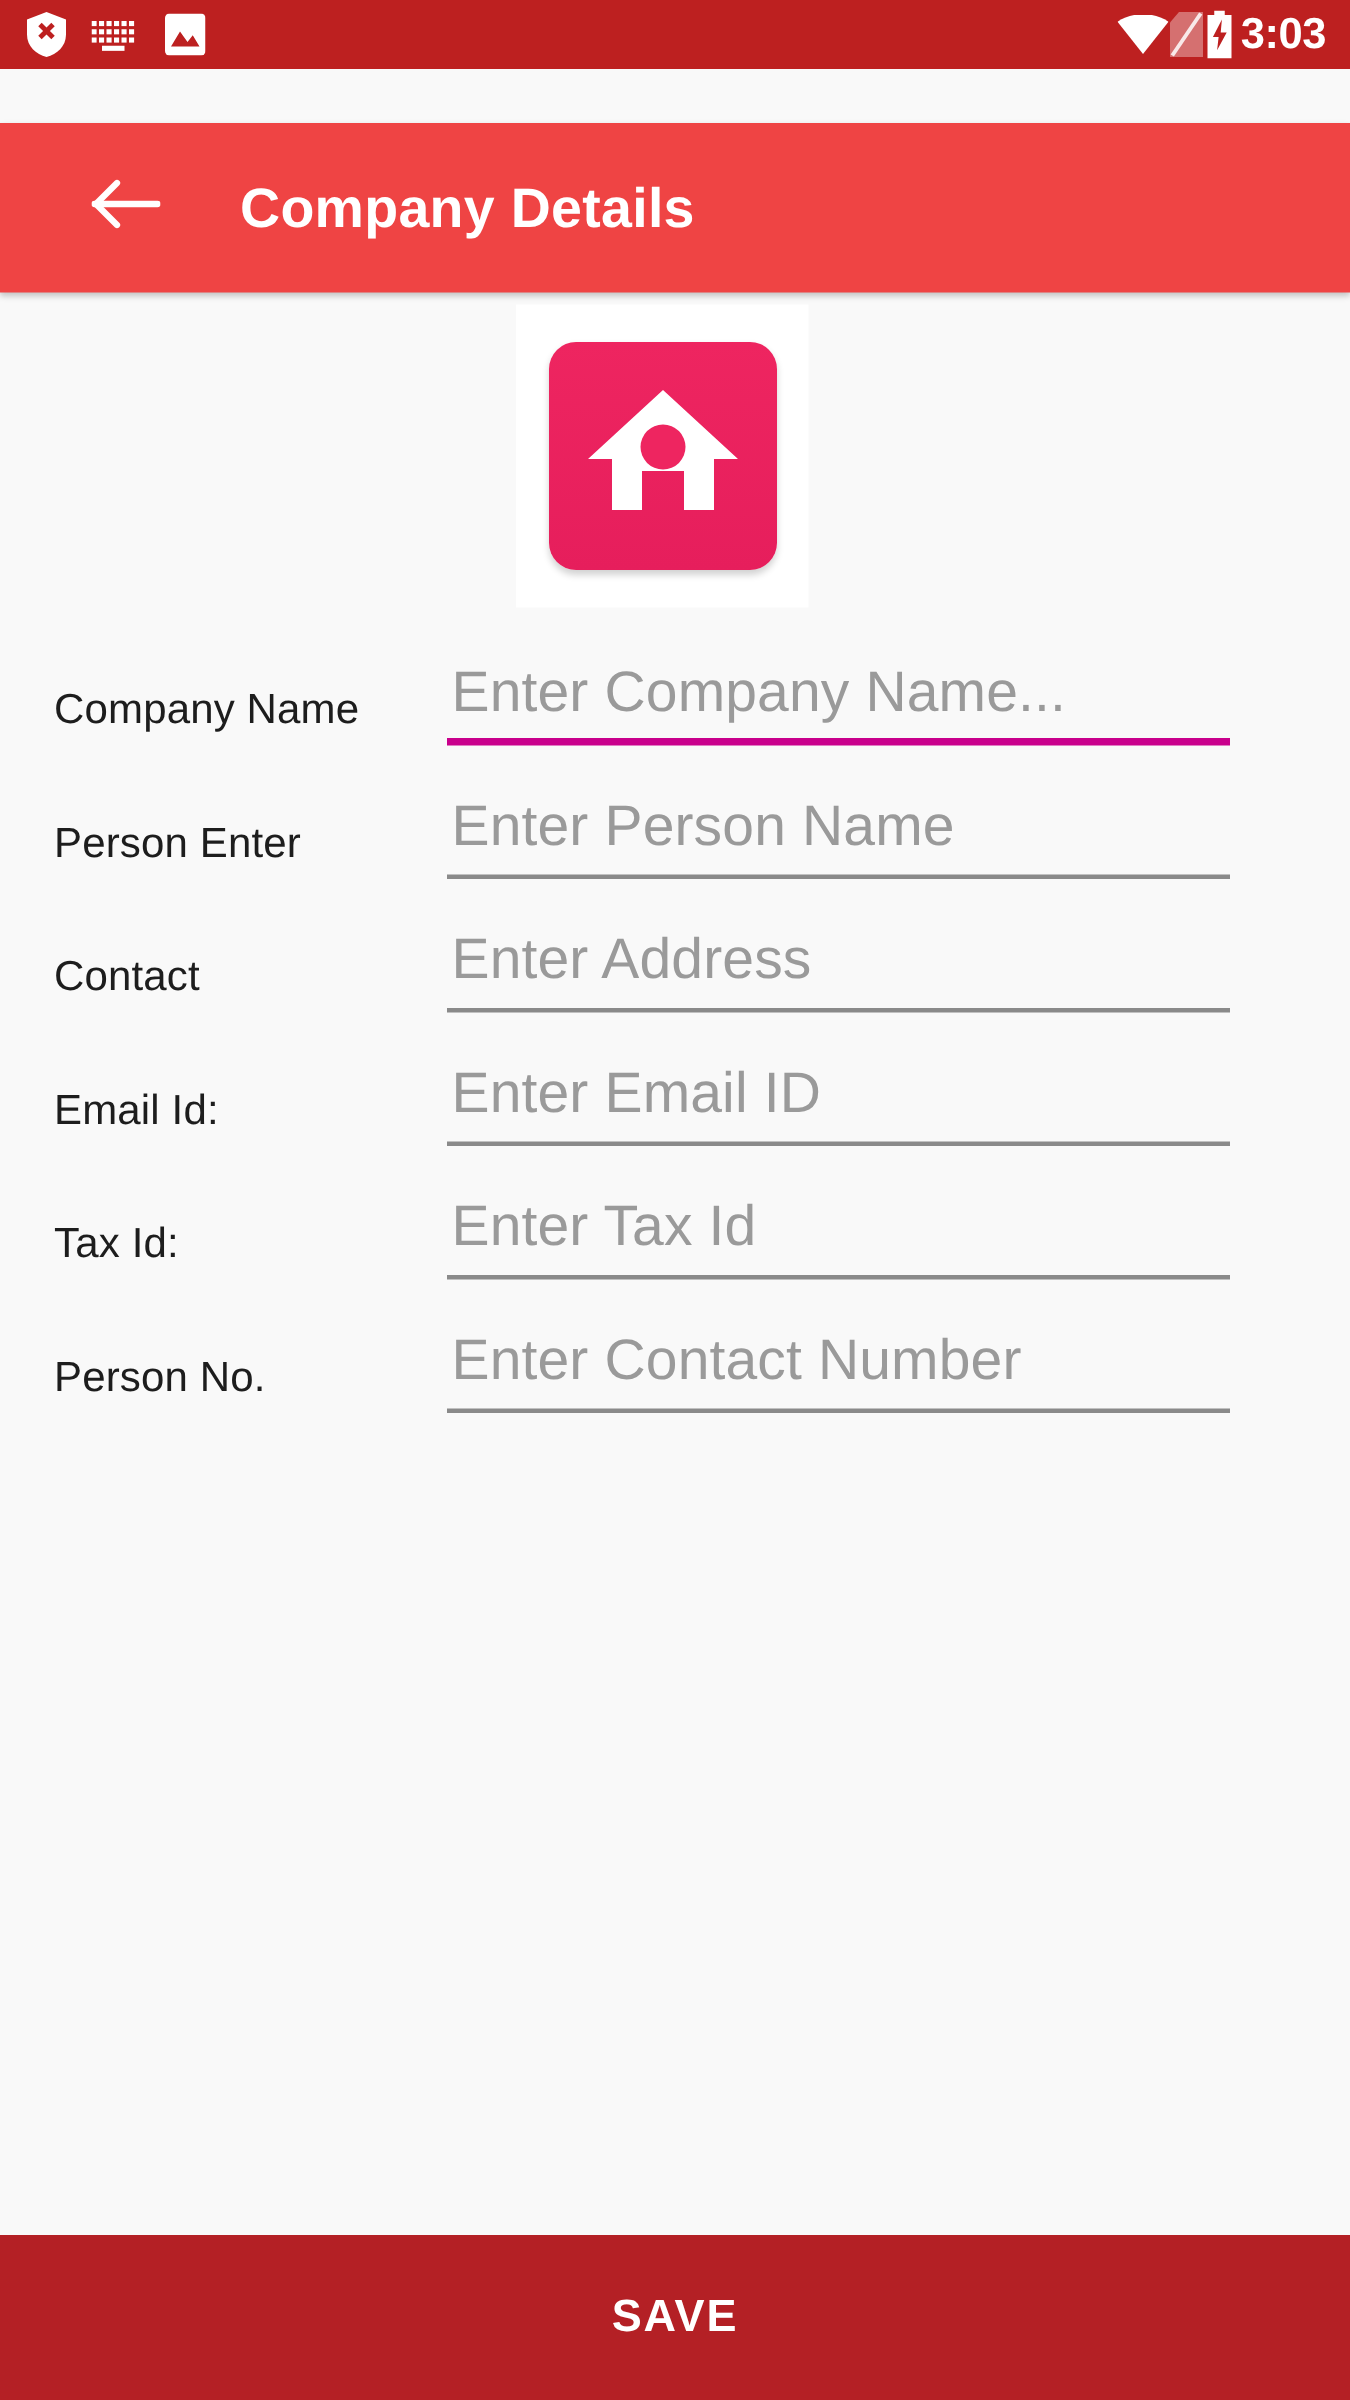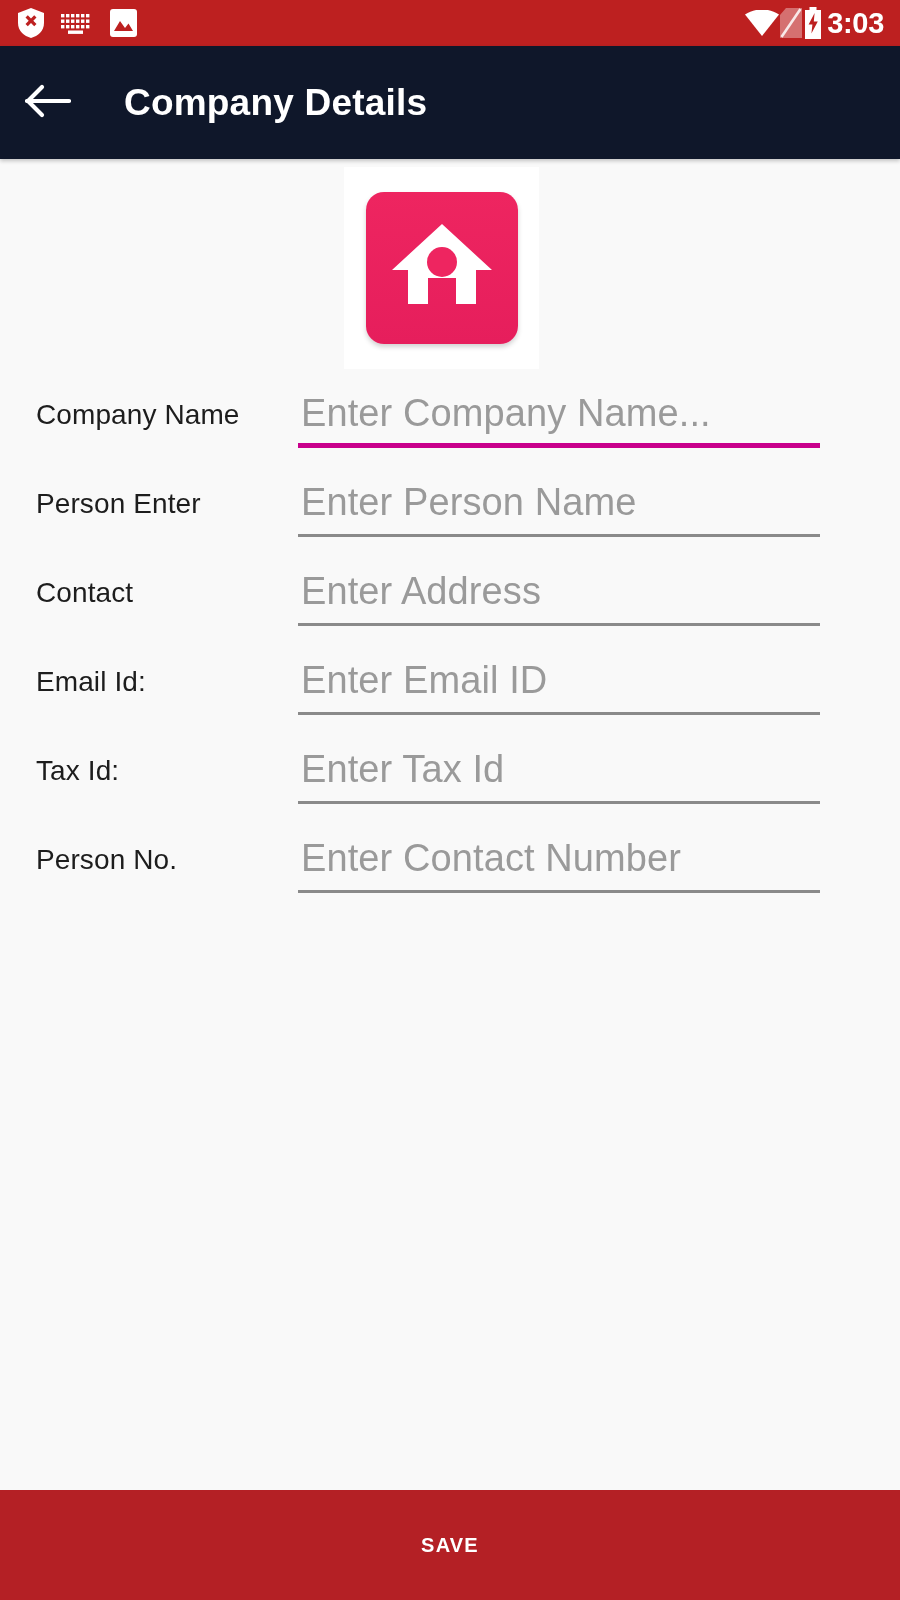--- a/index.html
+++ b/index.html
@@ -50,27 +50,28 @@
     letter-spacing: -0.3px;
     line-height: 1;
     margin-left: 3px;
     font-family: "Liberation Sans", sans-serif;
   }
 
   
   .app-bar {
     height: 113px;
     flex: 0 0 113px;
-    background: #0f172a;
-    display: flex;
-    align-items: center;
-    padding-left: 20px;
+    background: #ef4444;
+    display: flex;
+    align-items: center;
+    padding-left: 56px;
     box-shadow: 0 2px 4px rgba(0,0,0,0.22);
     position: relative;
     z-index: 4;
+    margin-top: 36px;
   }
   .back-btn {
     width: 56px;
     height: 56px;
     display: flex;
     align-items: center;
     justify-content: center;
     cursor: pointer;
   }
   .app-bar-title {
@@ -117,21 +118,21 @@
   .form {
     position: absolute;
     left: 0;
     top: 225px;
     width: 900px;
   }
   .field-row {
     position: relative;
     height: 89px;
     display: flex;
-    align-items: flex-start;
+    align-items: center;
   }
   .field-label {
     width: 298px;
     padding-left: 36px;
     font-size: 28px;
     color: #1d1d1d;
     line-height: 1;
     padding-top: 17px;
     letter-spacing: 0.1px;
     white-space: nowrap;
@@ -175,21 +176,21 @@
     flex: 0 0 110px;
     height: 110px;
     background: #B42025;
     display: flex;
     align-items: center;
     justify-content: center;
     cursor: pointer;
   }
   .save-label {
     color: #ffffff;
-    font-size: 20px;
+    font-size: 30px;
     font-weight: 700;
     letter-spacing: 1.2px;
   }
 </style>
 </head>
 <body>
 
 <div id="app">
 
   <div class="status-bar">

